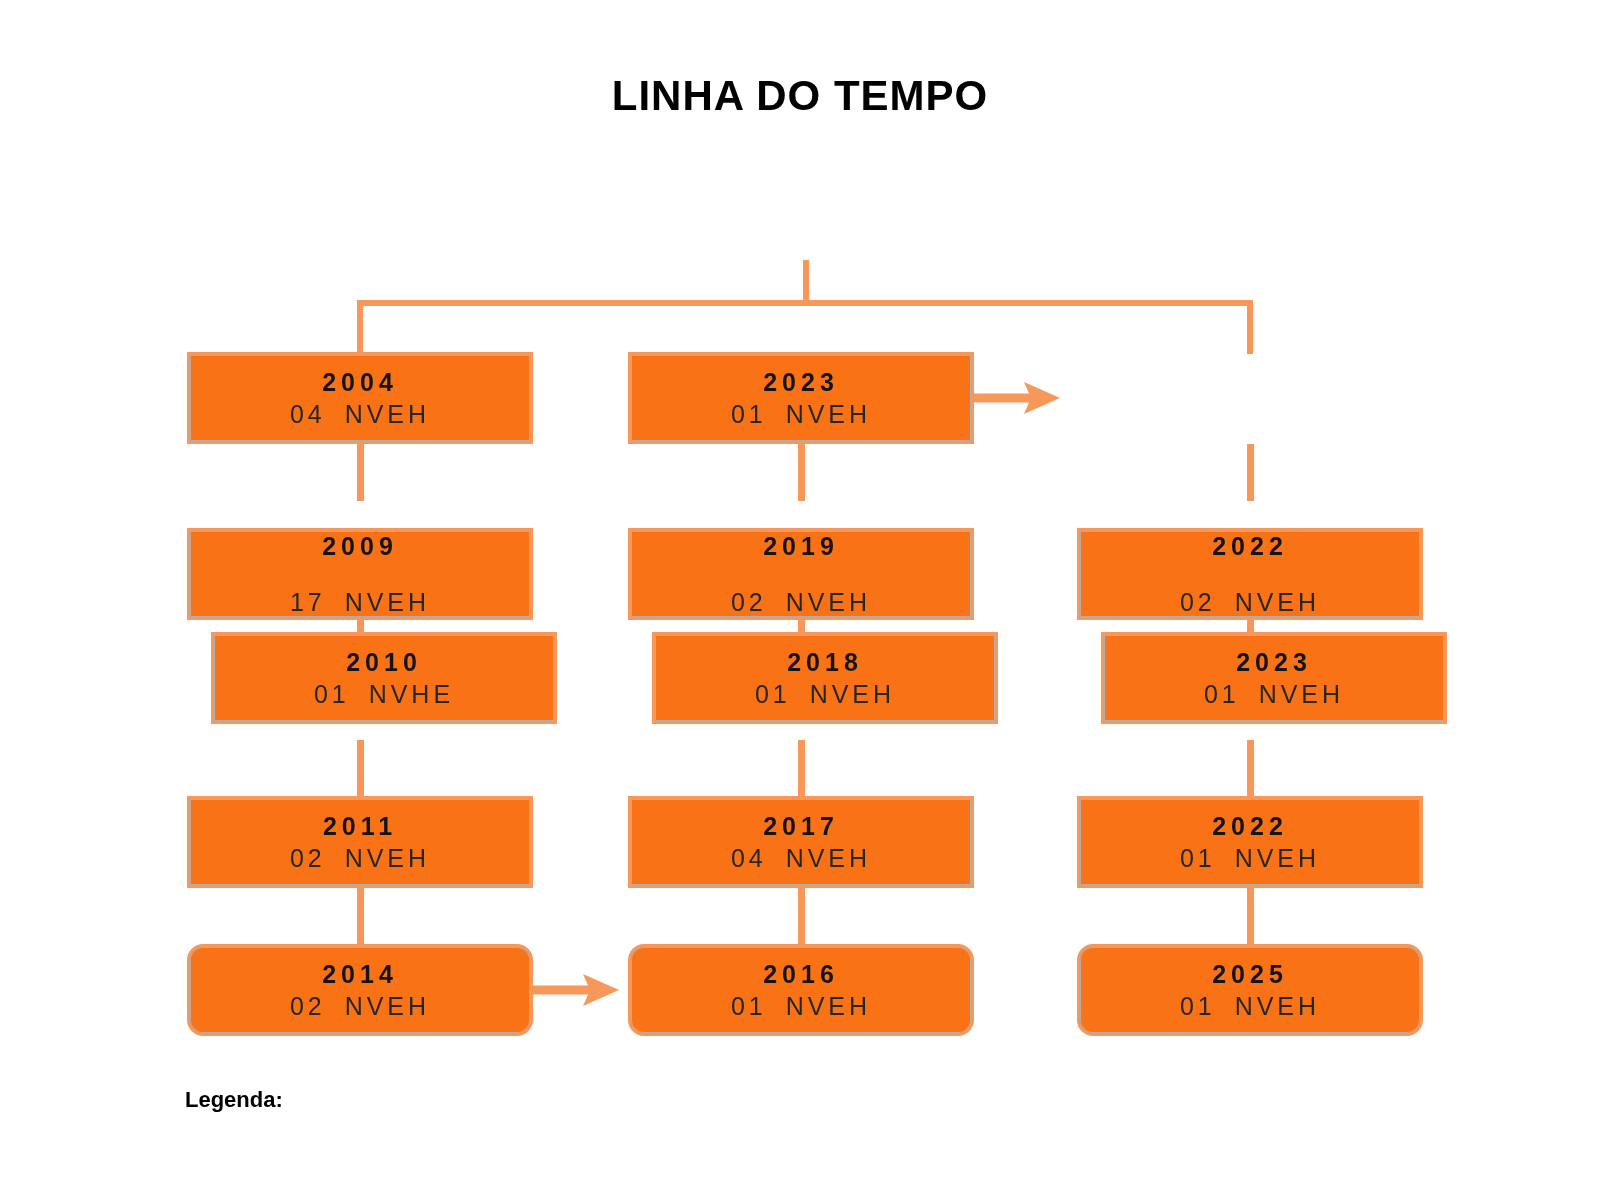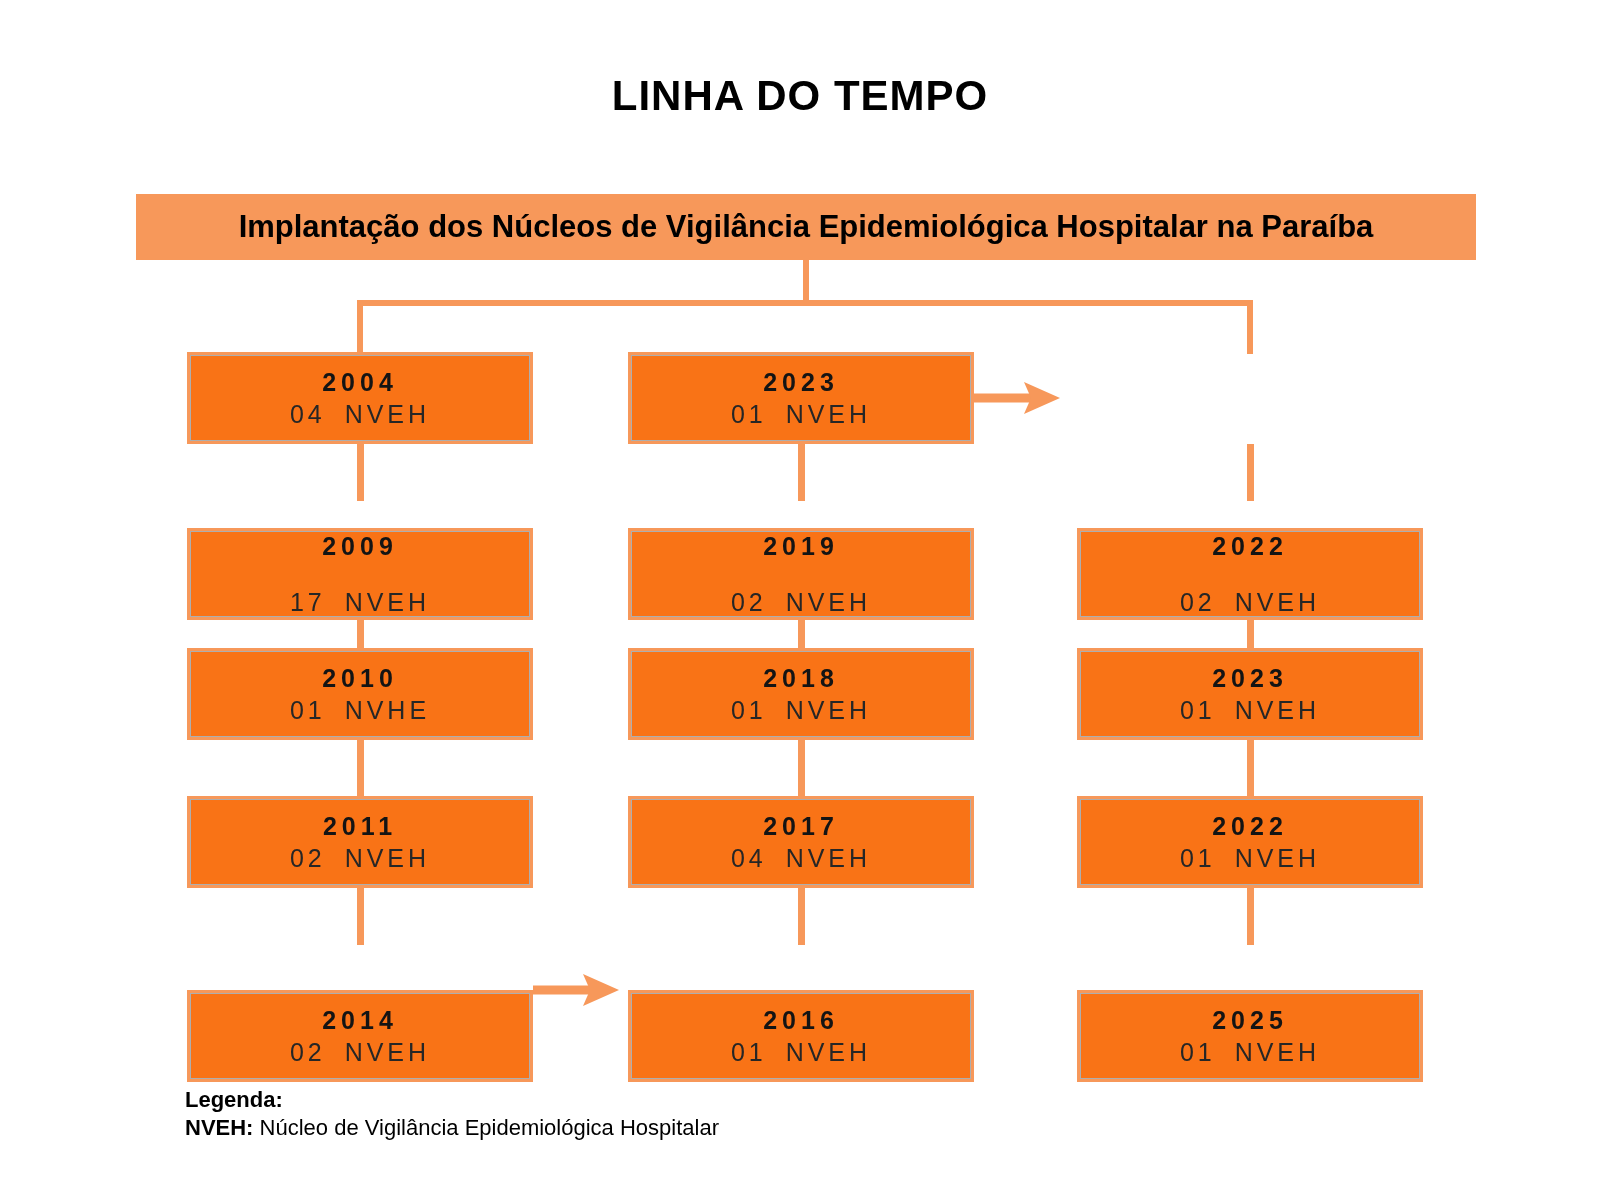--- a/index.html
+++ b/index.html
@@ -24,39 +24,36 @@
   
   .box{
     position:absolute;width:346px;height:92px;box-sizing:border-box;
     background:#f97316;border:3px solid #F7985A;
     box-shadow:inset 0 0 0 1px #aeaeae;
     display:flex;flex-direction:column;align-items:center;justify-content:center;gap:3px;
   }
   .year{font-size:25px;font-weight:bold;letter-spacing:5px;color:#141414;}
   .count{font-size:25px;letter-spacing:4px;word-spacing:8px;color:#262626;}
   .c1{left:187px;} .c2{left:628px;} .c3{left:1077px;}
-  .r1{top:352px;} .r2{top:528px;gap:27px;} .r3{top:648px;} .r4{top:796px;} .r5{top:990px;}
+  .r1{top:352px;} .r2{top:528px;gap:27px;} .r3{top:632px;margin-left:24px;} .r4{top:796px;} .r5{top:944px;border-radius:16px;}
   .g1{top:444px;} .g2{top:592px;} .g3{top:740px;} .g4{top:888px;}
   .gc1{left:357px;} .gc2{left:798px;} .gc3{left:1247px;}
   .arrow{position:absolute;width:92px;height:36px;}
   
   .legend{position:absolute;left:185px;top:1086px;font-size:22px;color:#000;line-height:28px;}
   .legend b{font-weight:bold;}
   .fonte{position:absolute;left:185px;top:1158px;font-size:22px;color:#000;}
 </style>
 </head>
 <body>
 
 <div class="canvas">
 
   <div class="page-title">LINHA DO TEMPO</div>
 
-  <div class="banner">
-    <span class="banner-text">Implantação dos Núcleos de Vigilância Epidemiológica Hospitalar na Paraíba</span>
-  </div>
 
   <div class="line v" style="left:803px;top:260px;height:46px;"></div>
   <div class="line h" style="left:357px;top:300px;width:896px;"></div>
   <div class="line v" style="left:357px;top:300px;height:54px;"></div>
   <div class="line v" style="left:1247px;top:300px;height:54px;"></div>
 
   <div class="line gapline gc1 g1"></div>
   <div class="line gapline gc1 g2"></div>
   <div class="line gapline gc1 g3"></div>
   <div class="line gapline gc1 g4"></div>
@@ -136,19 +133,15 @@
   </svg>
   <svg class="arrow" style="left:974px;top:380px;" viewBox="0 0 92 36">
     <line x1="0" y1="18" x2="58" y2="18" stroke="#F7985A" stroke-width="9"></line>
     <polygon points="50,2 86,18 50,34 57,18" fill="#F7985A"></polygon>
   </svg>
 
   <div class="legend">
     <div>
       <b>Legenda:</b>
     </div>
-    <div>
-      <b>NVEH:</b>
-      <span>Núcleo de Vigilância Epidemiológica Hospitalar</span>
-    </div>
   </div>
 
 </div>
 
 </body></html>

